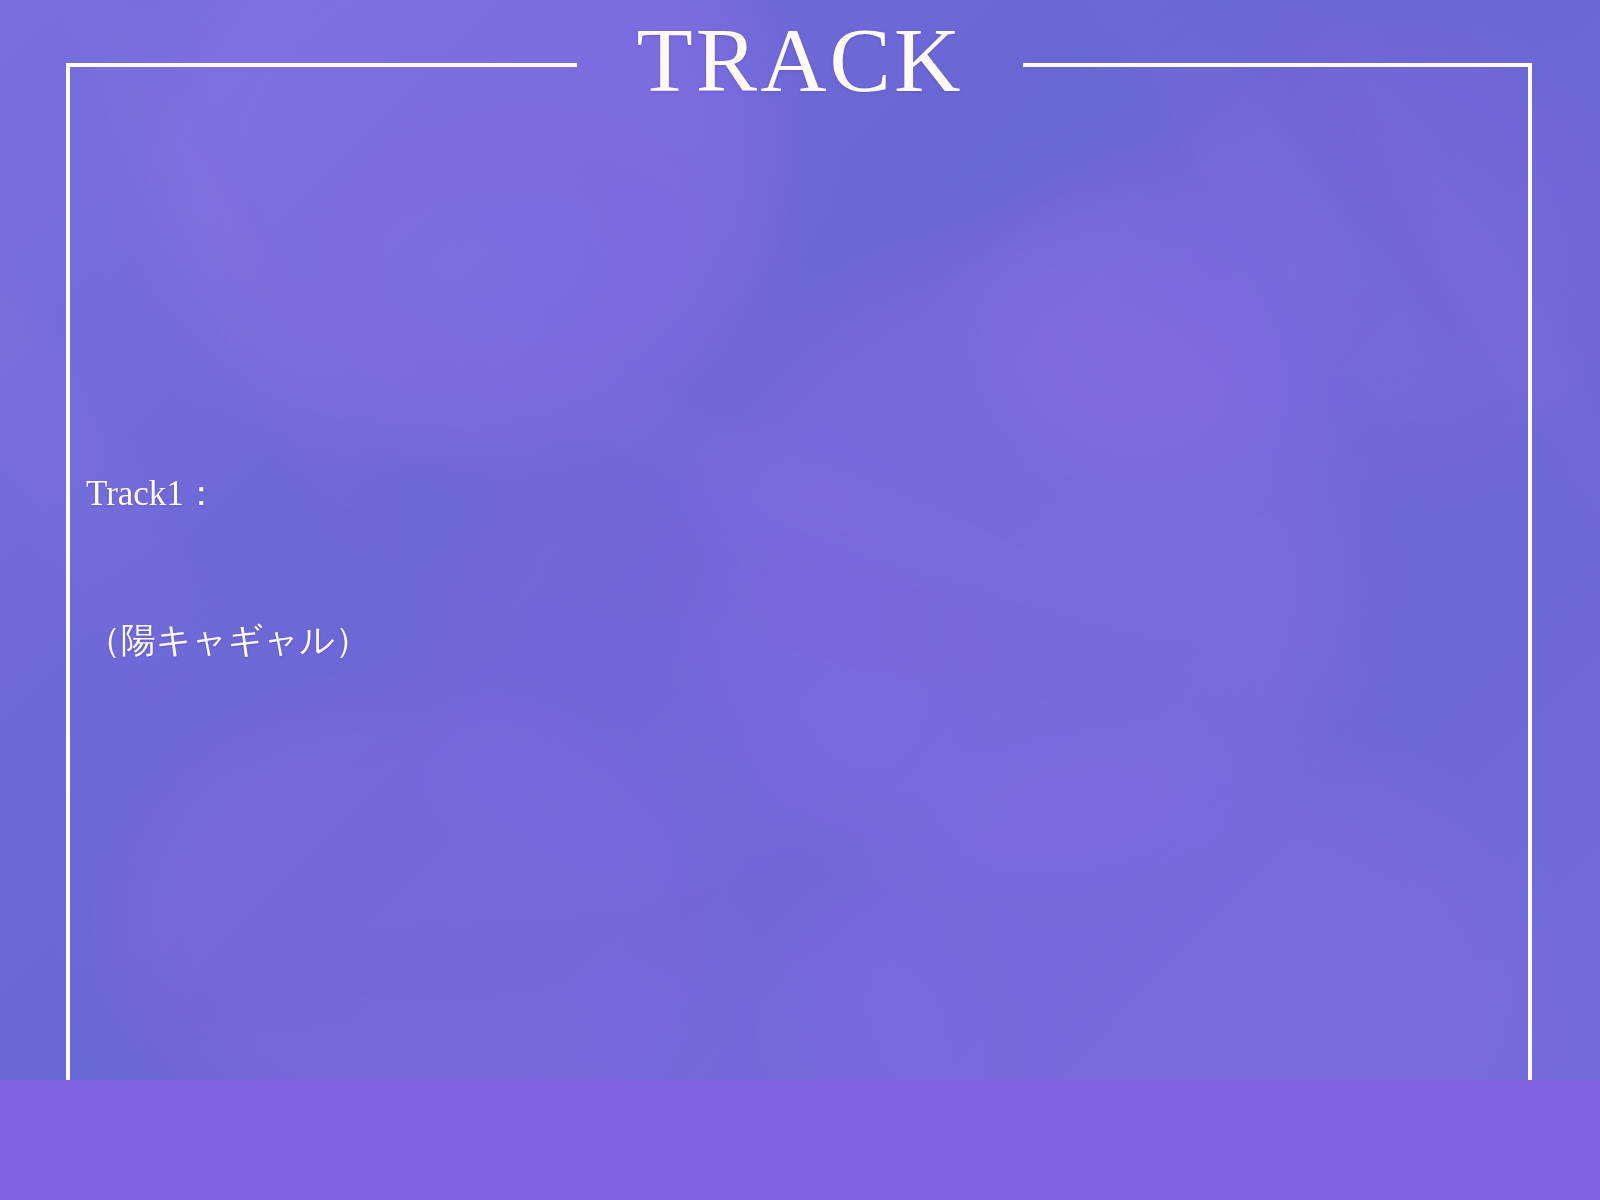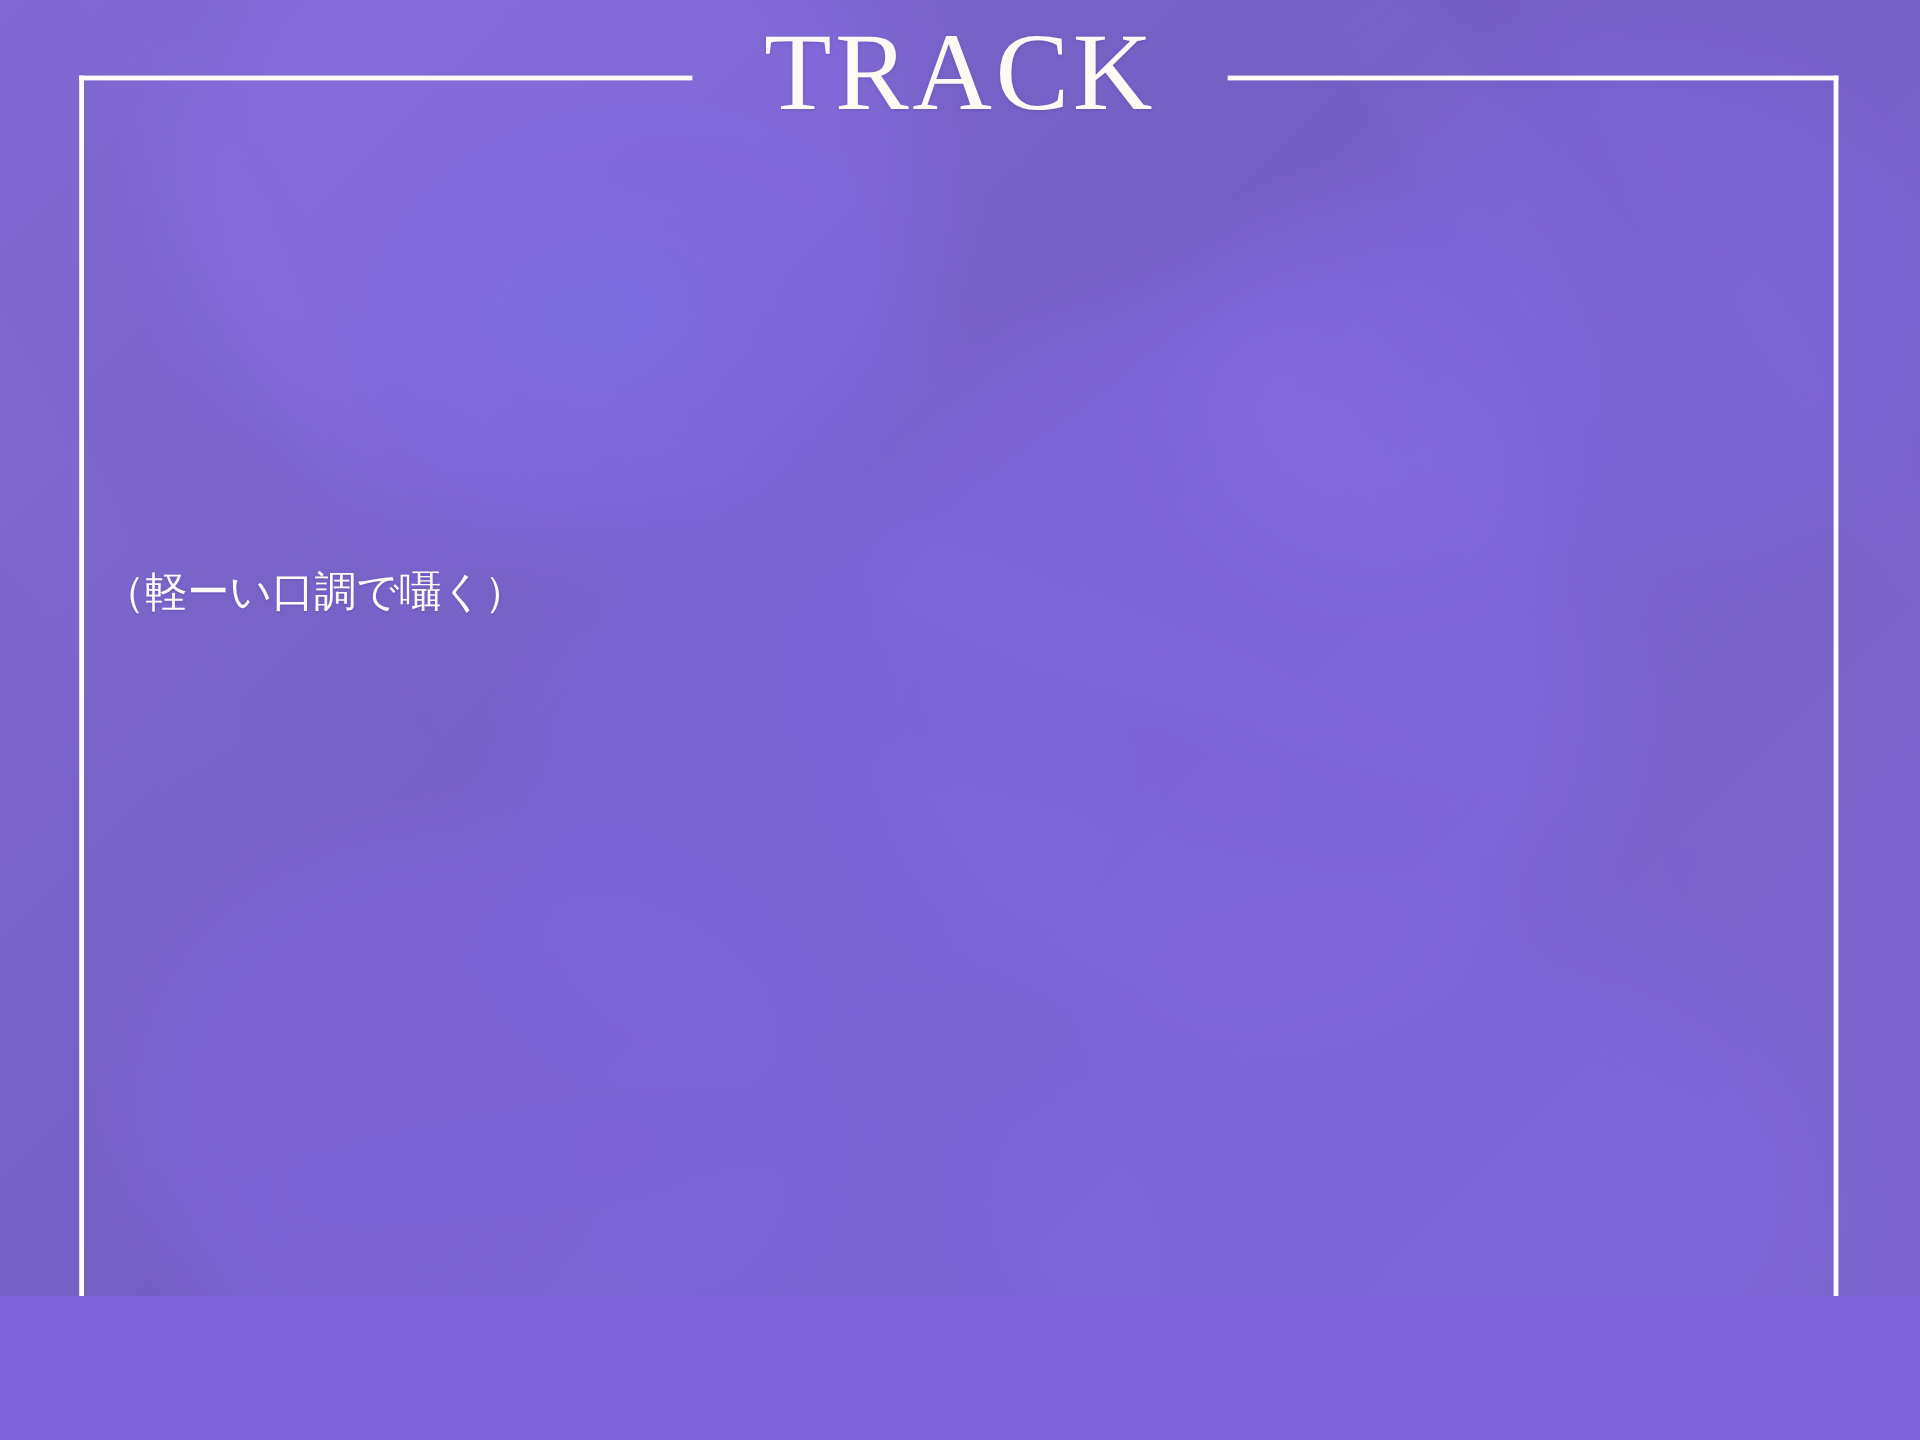--- a/index.html
+++ b/index.html
@@ -12,21 +12,21 @@
     height: 1200px;
     overflow: hidden;
     font-family: "Liberation Serif", "DejaVu Serif", serif;
   }
 
   #stage {
     position: relative;
     width: 1600px;
     height: 1080px;
     overflow: hidden;
-    background: #404040;
+    background: #0369a1;
   }
 
   
   .bg-art {
     position: absolute;
     inset: 0;
     overflow: hidden;
   }
   .blob {
     position: absolute;
@@ -160,21 +160,22 @@
   <div class="veil2"></div>
 
   <div class="frame" style="border-top: none;"></div>
 
   <div class="title">TRACK</div>
 
   <div class="content">
 
     <div class="block">
       <div class="track-head">
-        <span class="track-sub line">（軽ーい口調で囁く）</span>
+        <span class="track-label line">Track1：</span>
+        <span class="track-sub line">（陽キャギャル）</span>
       </div>
       <div class="spacer-sm"></div>
       <div class="track-body">
         
         
         
       </div>
     </div>
 
     

